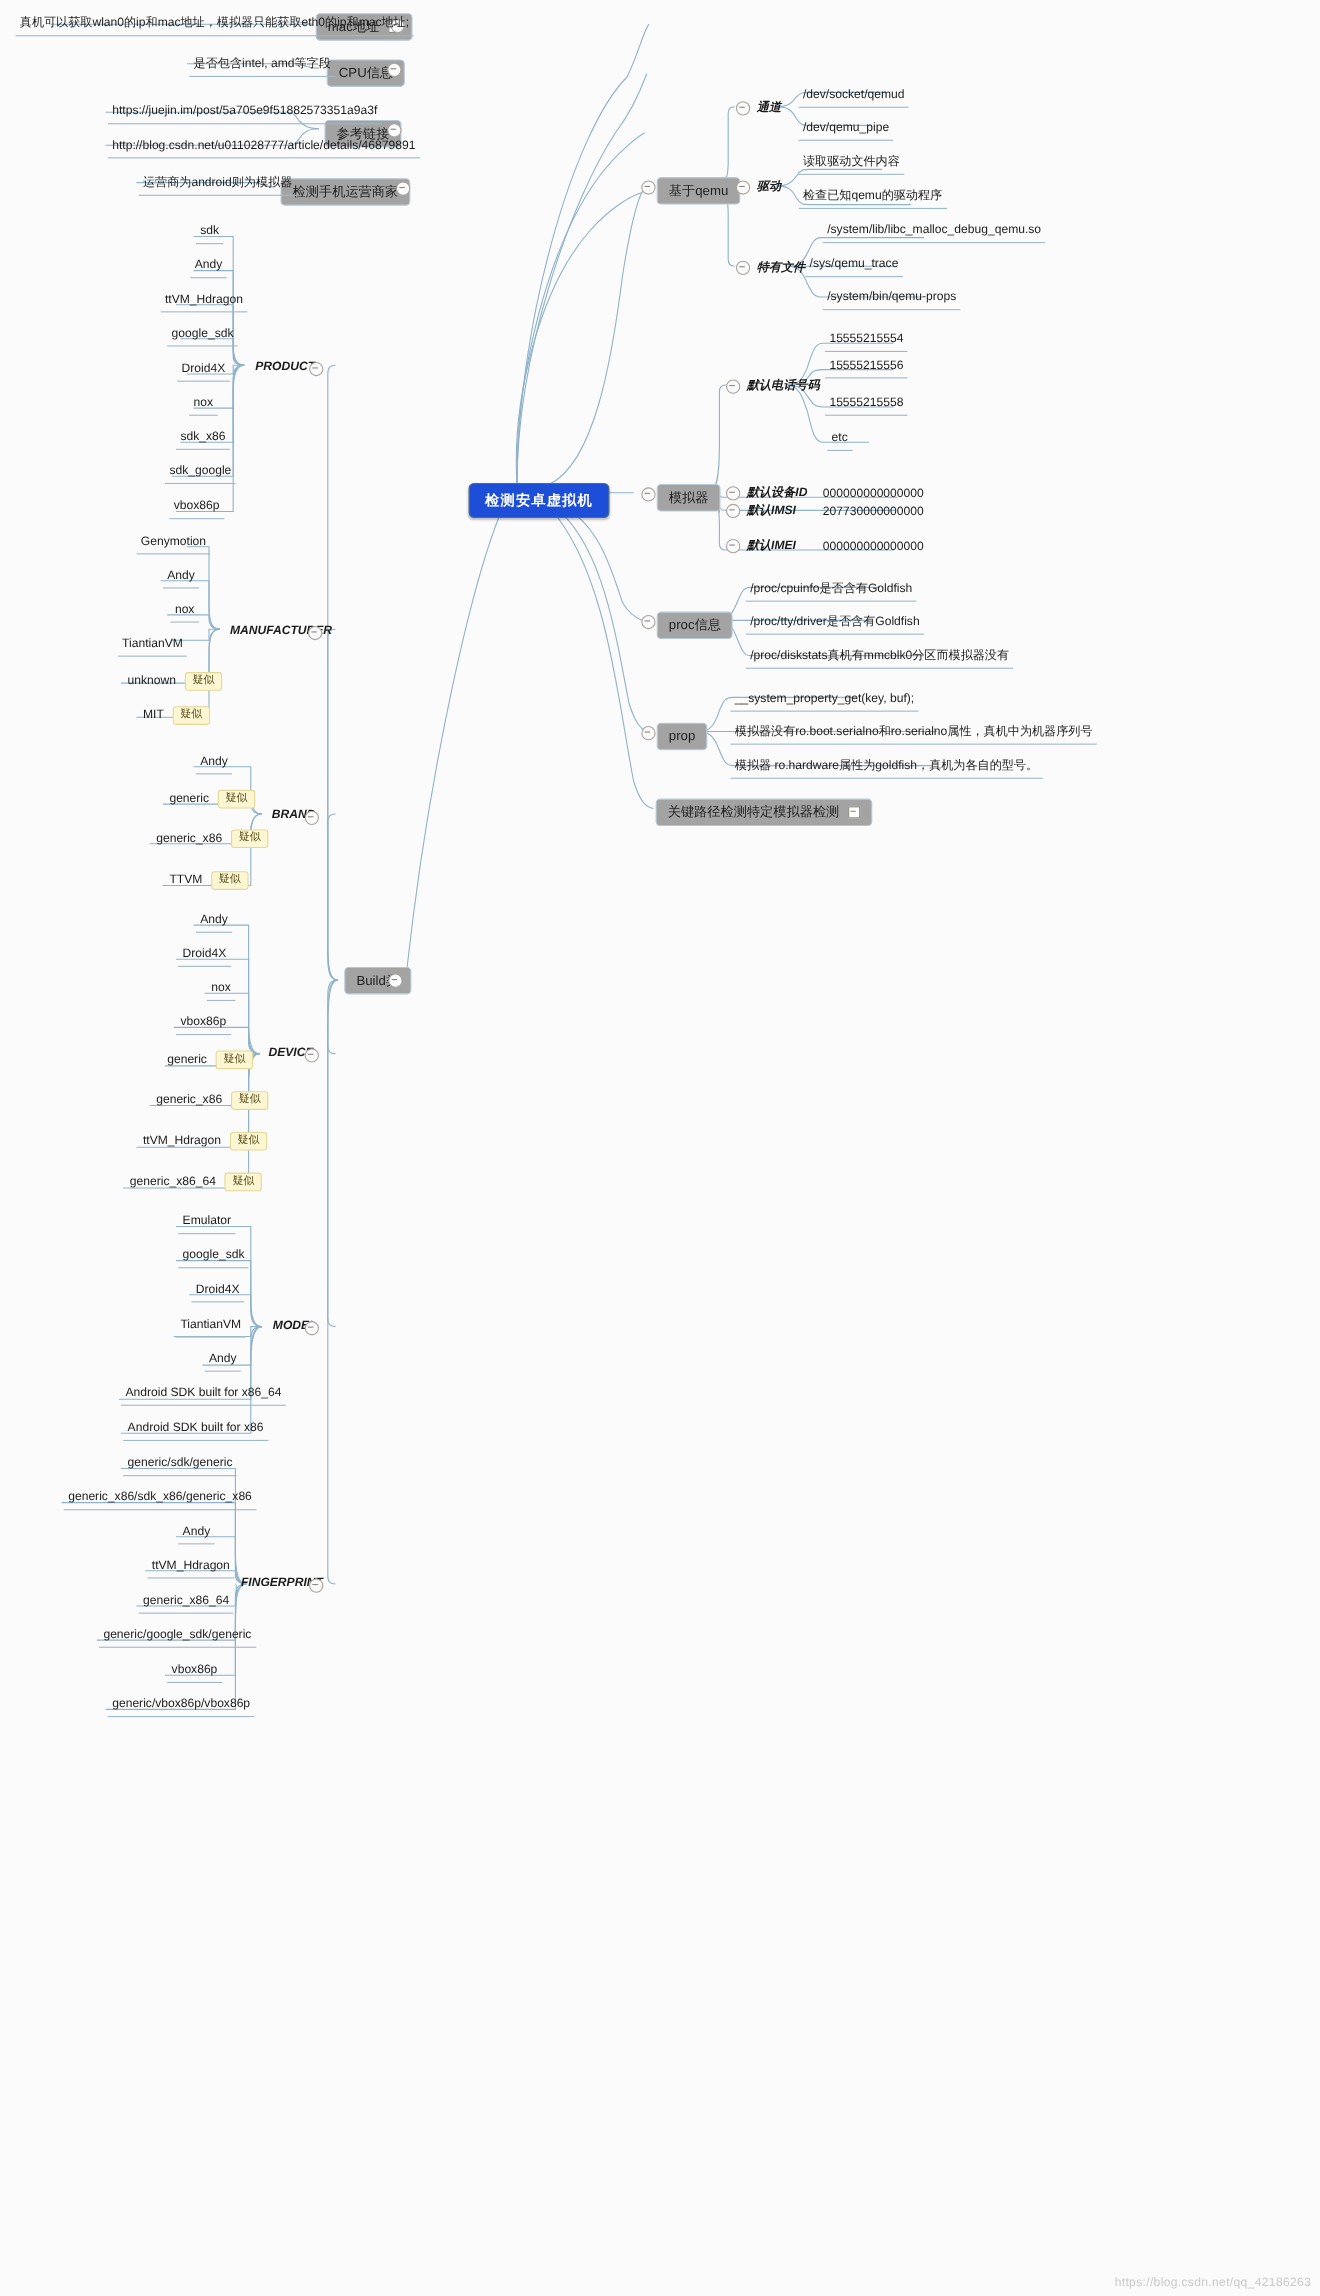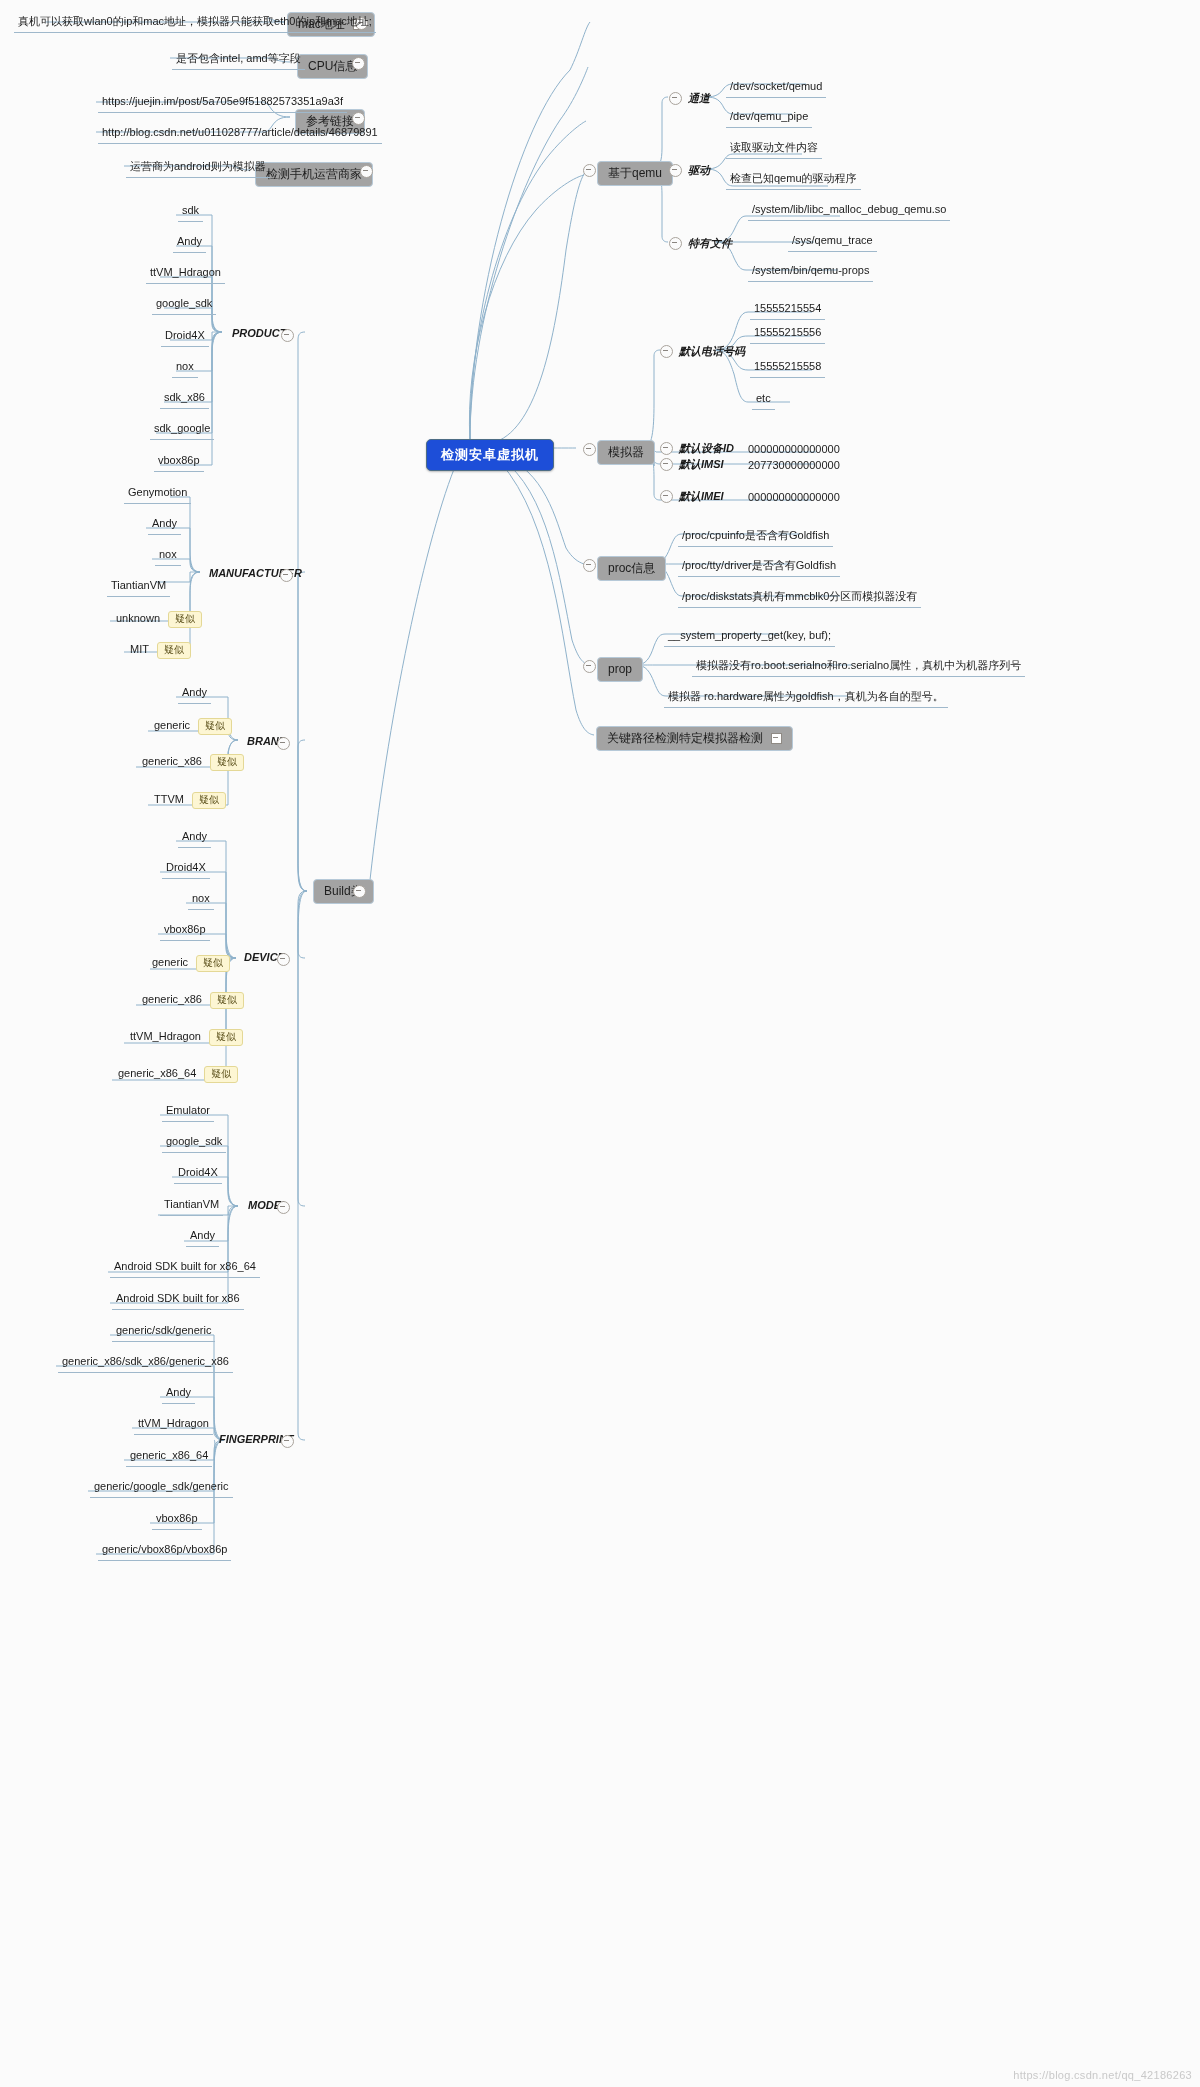--- a/index.html
+++ b/index.html
@@ -287,21 +287,21 @@
   <div class="node n-plain underlined" style="left:726px;top:108px;">/dev/qemu_pipe</div>
 
   <div class="node n-mid" style="left:685px;top:163px;">驱动</div>
   <div class="toggle" style="left:669px;top:164px;"></div>
   <div class="node n-plain underlined" style="left:726px;top:139px;">读取驱动文件内容</div>
   <div class="node n-plain underlined" style="left:726px;top:170px;">检查已知qemu的驱动程序</div>
 
   <div class="node n-mid" style="left:685px;top:236px;">特有文件</div>
   <div class="toggle" style="left:669px;top:237px;"></div>
   <div class="node n-plain underlined" style="left:748px;top:201px;">/system/lib/libc_malloc_debug_qemu.so</div>
-  <div class="node n-plain underlined" style="left:788px;top:232px;">/sys/qemu_trace</div>
+  <div class="node n-plain underlined" style="left:732px;top:232px;">/sys/qemu_trace</div>
   <div class="node n-plain underlined" style="left:748px;top:262px;">/system/bin/qemu-props</div>
 
   <div class="node n-box" style="left:597px;top:440px;">模拟器</div>
   <div class="toggle" style="left:583px;top:443px;"></div>
 
   <div class="node n-mid" style="left:676px;top:344px;">默认电话号码</div>
   <div class="toggle" style="left:660px;top:345px;"></div>
   <div class="node n-plain underlined" style="left:750px;top:300px;">15555215554</div>
   <div class="node n-plain underlined" style="left:750px;top:324px;">15555215556</div>
   <div class="node n-plain underlined" style="left:750px;top:358px;">15555215558</div>
@@ -321,21 +321,21 @@
 
   <div class="node n-box" style="left:597px;top:556px;">proc信息</div>
   <div class="toggle" style="left:583px;top:559px;"></div>
   <div class="node n-plain underlined" style="left:678px;top:527px;">/proc/cpuinfo是否含有Goldfish</div>
   <div class="node n-plain underlined" style="left:678px;top:557px;">/proc/tty/driver是否含有Goldfish</div>
   <div class="node n-plain underlined" style="left:678px;top:588px;">/proc/diskstats真机有mmcblk0分区而模拟器没有</div>
 
   <div class="node n-box" style="left:597px;top:657px;">prop</div>
   <div class="toggle" style="left:583px;top:660px;"></div>
   <div class="node n-plain underlined" style="left:664px;top:627px;">__system_property_get(key, buf);</div>
-  <div class="node n-plain underlined" style="left:664px;top:657px;margin-left:28px;">模拟器没有ro.boot.serialno和ro.serialno属性，真机中为机器序列号</div>
+  <div class="node n-plain underlined" style="left:664px;top:657px;">模拟器没有ro.boot.serialno和ro.serialno属性，真机中为机器序列号</div>
   <div class="node n-plain underlined" style="left:664px;top:688px;">模拟器 ro.hardware属性为goldfish，真机为各自的型号。</div>
 
   <div class="node n-box" style="left:596px;top:726px;">
     <span>关键路径检测特定模拟器检测</span><span class="sq"></span>
   </div>
 
   <div class="watermark">https://blog.csdn.net/qq_42186263</div>
 </div>
 
 </body></html>

